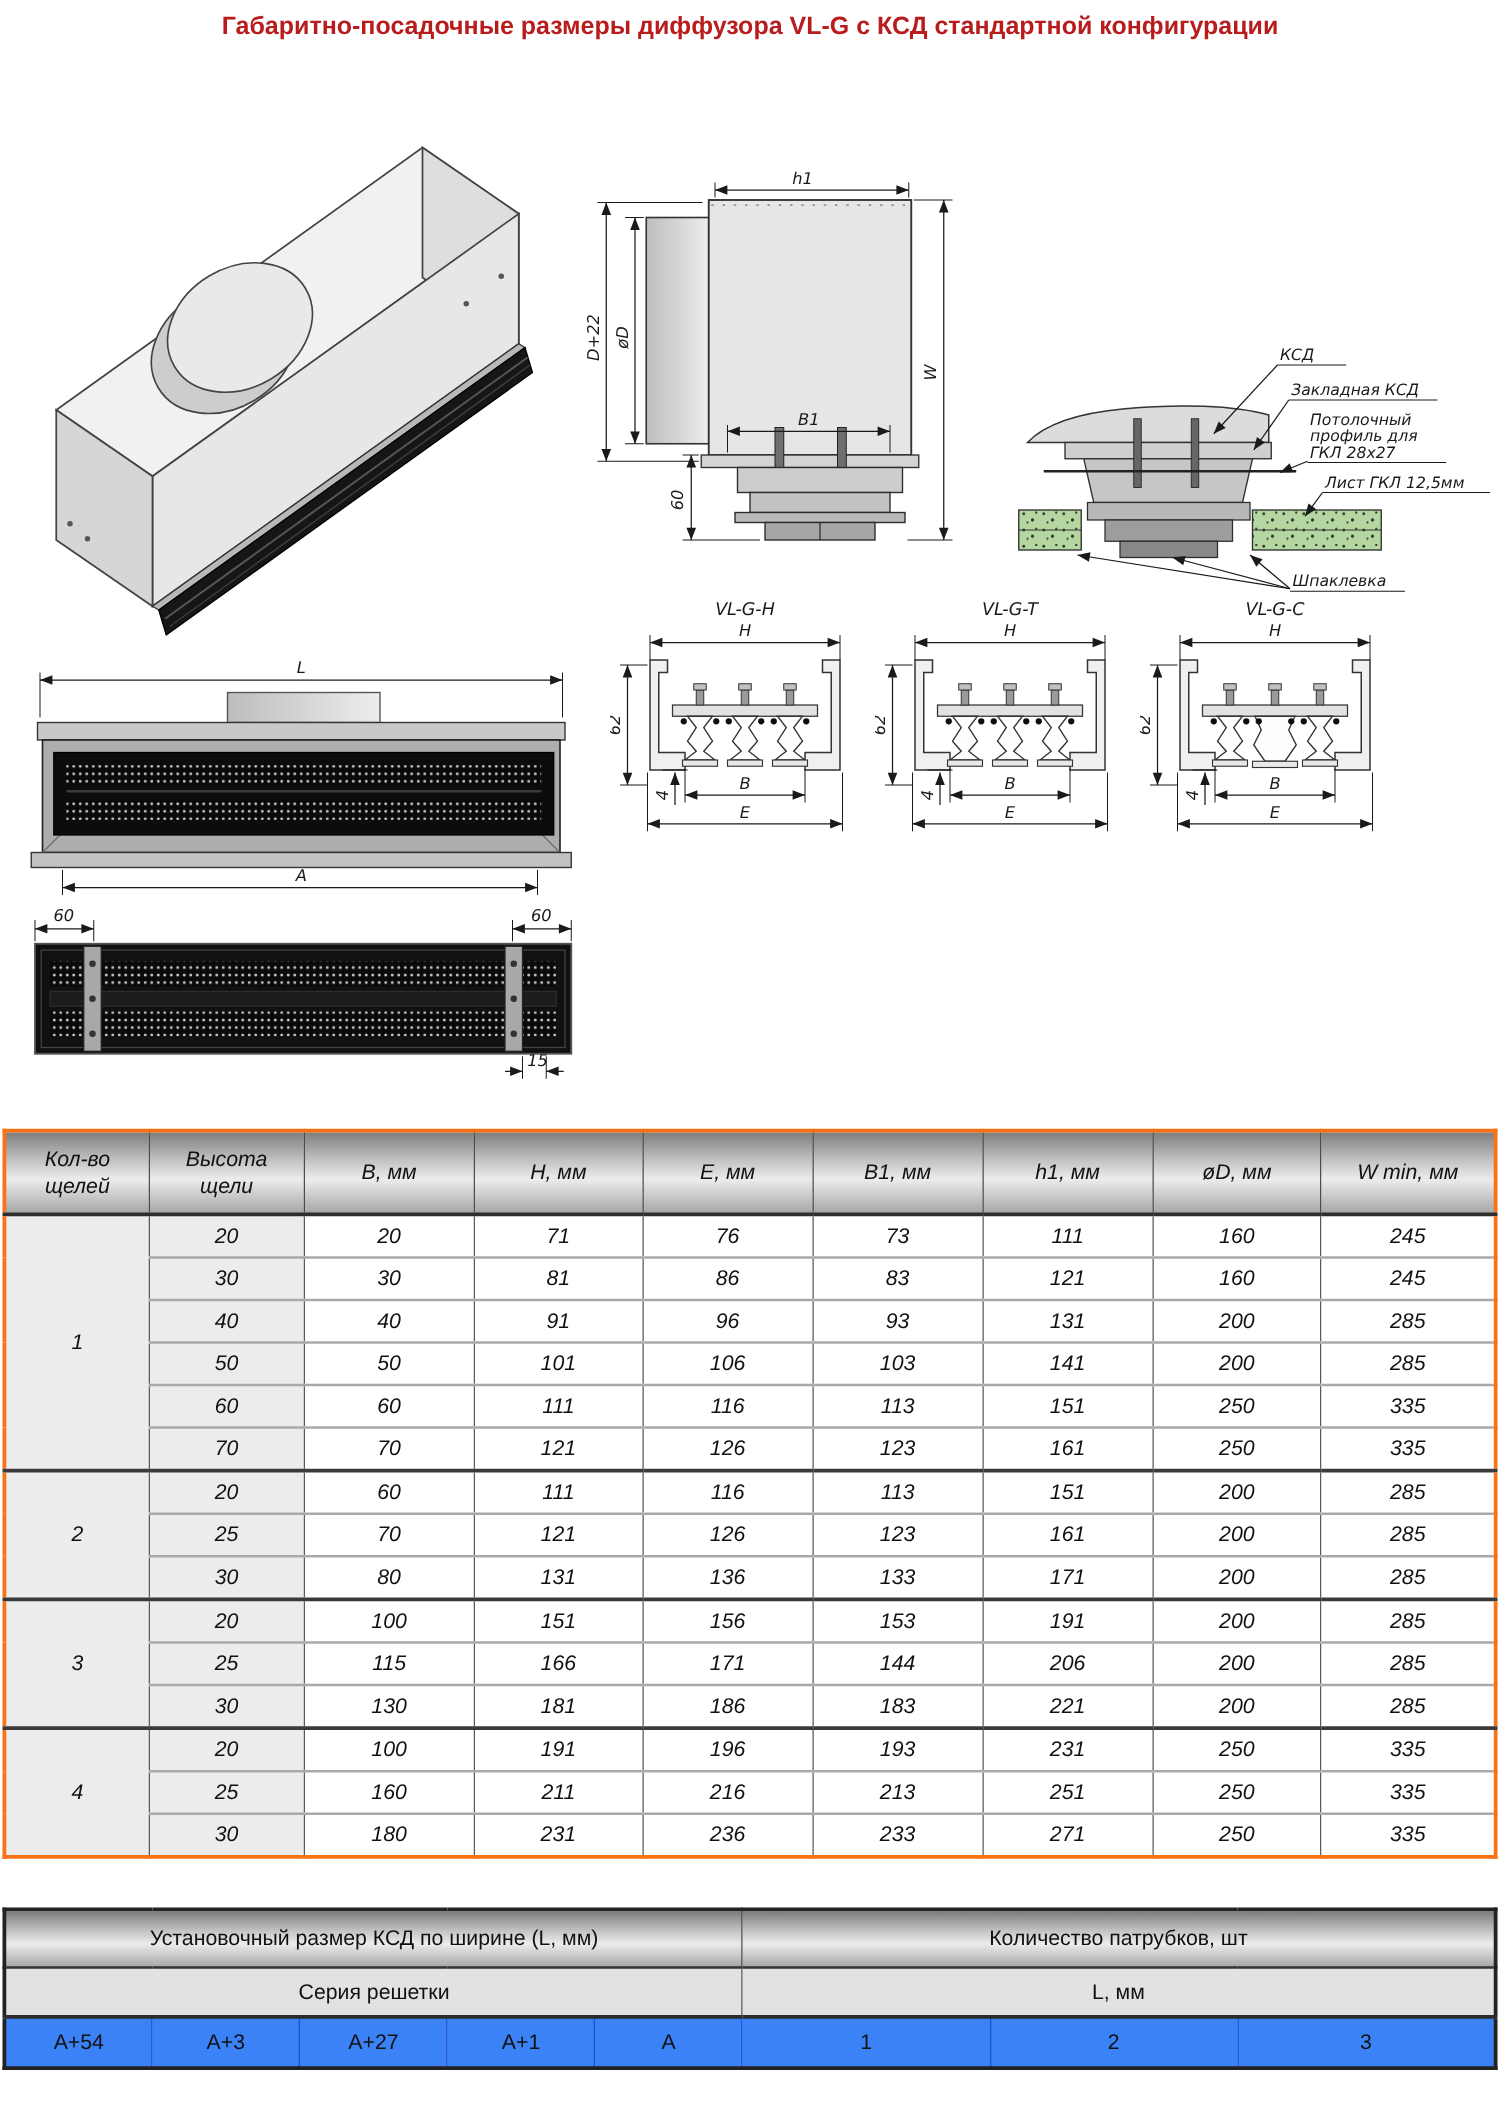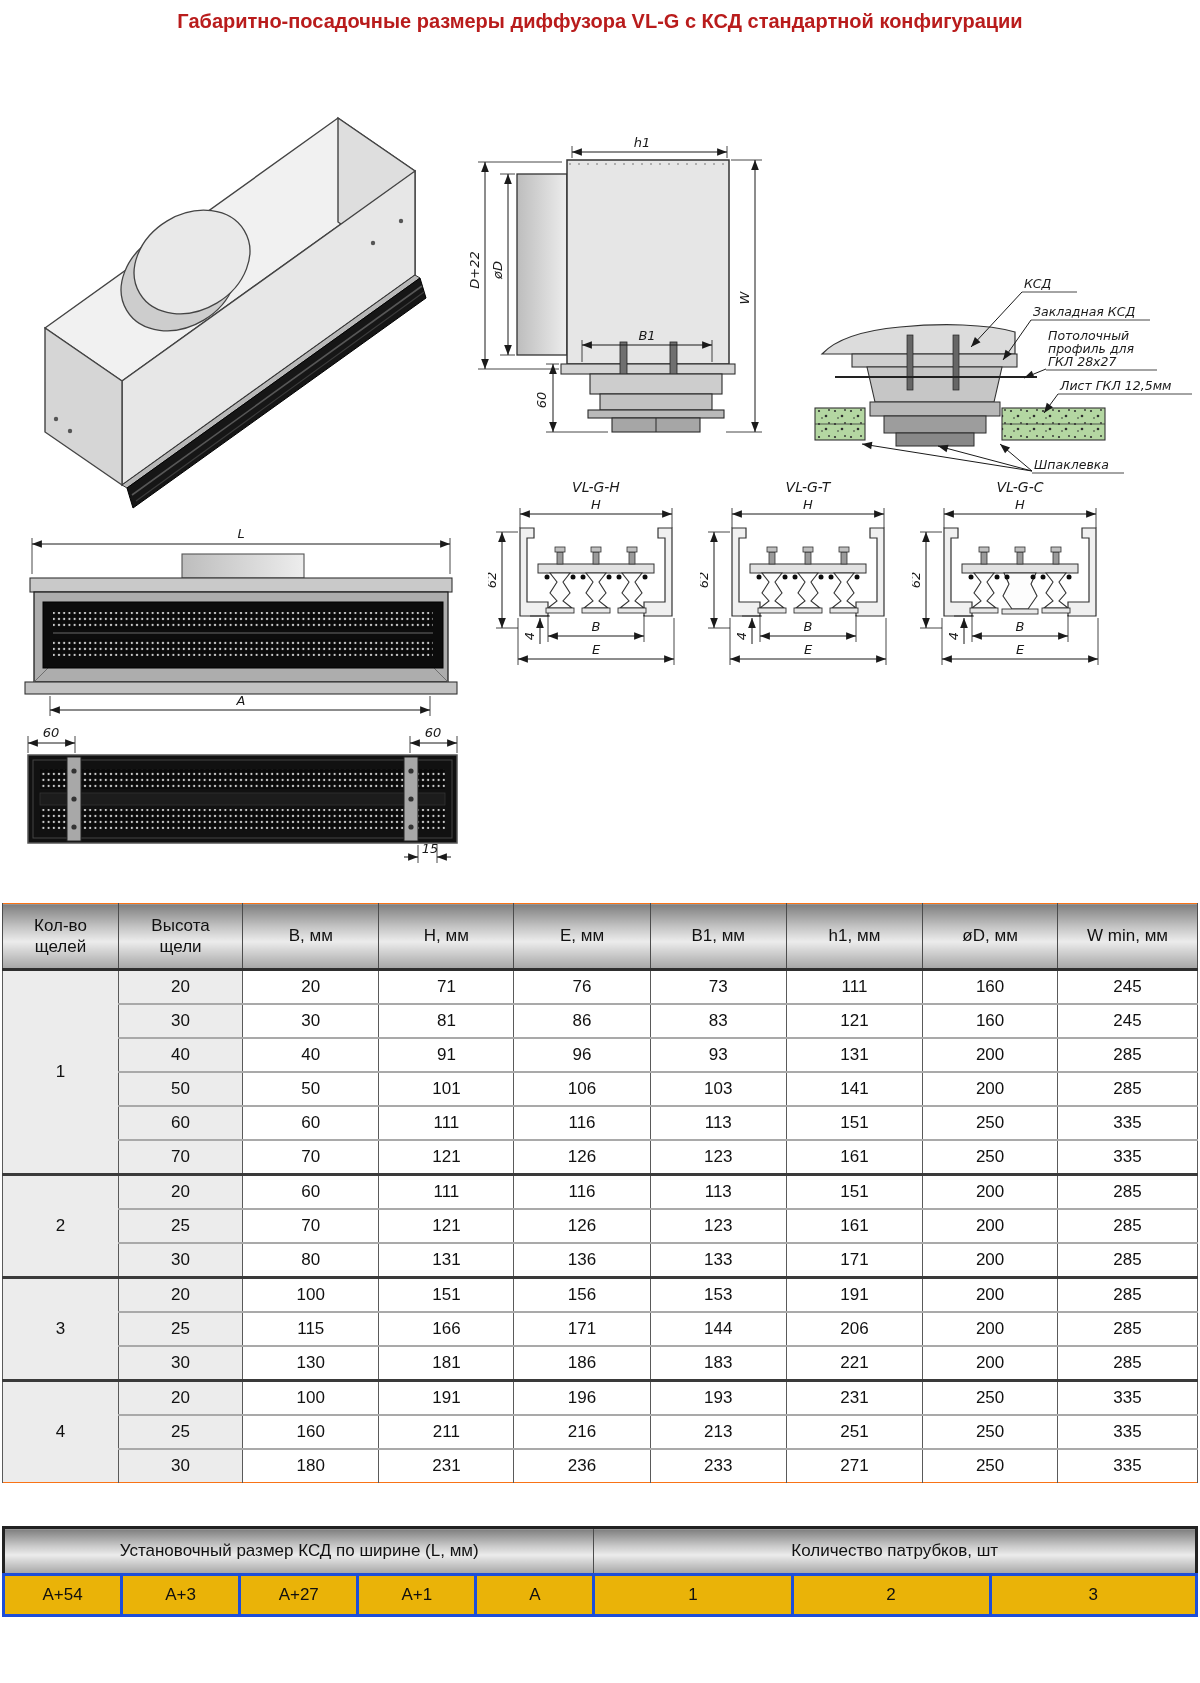--- a/index.html
+++ b/index.html
@@ -10,39 +10,39 @@
   .abs{position:absolute;}
   
   .dim{stroke:#1a1a1a;stroke-width:1;fill:none;}
   .ext{stroke:#1a1a1a;stroke-width:0.8;fill:none;}
   text.dl{font:italic 13px "DejaVu Sans",sans-serif;fill:#1a1a1a;text-anchor:middle;}
   text.sl{font:italic 14px "DejaVu Sans",sans-serif;fill:#1a1a1a;text-anchor:middle;}
   text.il{font:italic 12.5px "DejaVu Sans",sans-serif;fill:#1a1a1a;text-anchor:start;}
   
   .tblwrap{position:absolute;left:2px;width:1196px;}
   table.main{border-collapse:collapse;table-layout:fixed;width:100%;text-align:center;
-             font-size:17px;border:1px solid #f97316;}
+             font-size:17px;border:3px solid #f97316;font-style:italic;}
   table.main th{height:62px;font-weight:400;white-space:pre-line;line-height:1.25;
     background:linear-gradient(180deg,#7f7f7f 0%,#c6c6c6 36%,#ececec 58%,#a6a6a6 100%);
     border-left:1px solid #4c4c4c;border-right:1px solid #4c4c4c;border-bottom:3px solid #2e2e2e;}
   table.main td{height:30px;border-left:1px solid #5a5a5a;border-right:1px solid #5a5a5a;
     border-top:2px solid #a9a9a9;}
   table.main td.qty,table.main td.hcell{background:#ececec;}
   table.main td.vcell{background:#fff;}
   table.main tr.gsep td{border-top:3px solid #3a3a3a;}
   
   table.bt{border-collapse:collapse;table-layout:fixed;width:100%;text-align:center;
            font-size:17px;border:3px solid #222;margin-top:20px;}
   table.bt th.grad{height:42px;font-weight:400;
     background:linear-gradient(180deg,#7f7f7f 0%,#c6c6c6 36%,#ececec 58%,#a6a6a6 100%);
     border-left:1px solid #4c4c4c;border-right:1px solid #4c4c4c;border-bottom:2px solid #333;}
   table.bt td.sub{height:35px;background:#e2e2e2;border-left:1px solid #5a5a5a;
     border-right:1px solid #5a5a5a;border-bottom:3px solid #2c2c2c;}
   table.bt td.sh{height:37px;background:#ededed;border:1px solid #5a5a5a;border-bottom:3px solid #262626;}
-  table.bt td.sv{height:36px;background:#eab308;border:3px solid #1d4ed8;text-align:center;}
+  table.bt td.sv{height:36px;background:#3b82f6;border:1px solid #1d4ed8;text-align:center;}
 </style>
 </head>
 <body>
 
 <div class="page">
 
   <svg width="0" height="0" style="position:absolute">
     <defs>
       <marker id="arE" viewBox="0 0 10 8" markerWidth="11" markerHeight="9" refX="9.5" refY="4" orient="auto" markerUnits="userSpaceOnUse">
           <path d="M0.5,0.5 L9.5,4 L0.5,7.5 Z" fill="#1a1a1a"></path>
@@ -625,20 +625,24 @@
           <col style="width:9.9%">
         <col style="width:16.6%">
           <col style="width:16.6%">
           <col style="width:17.3%">
       </colgroup>
       <tbody>
           <tr>
         <th class="grad" colspan="5">Установочный размер КСД по ширине (L, мм)</th>
         <th class="grad" colspan="3">Количество патрубков, шт</th>
       </tr>
+      <tr>
+        <td class="sub" colspan="5">Серия решетки</td>
+        <td class="sub" colspan="3">L, мм</td>
+      </tr>
       <tr id="bt-r4">
             <td class="sv">A+54</td>
             <td class="sv">A+3</td>
             <td class="sv">A+27</td>
             <td class="sv">A+1</td>
             <td class="sv">A</td>
             <td class="sv">1</td>
             <td class="sv">2</td>
             <td class="sv">3</td>
           </tr>

